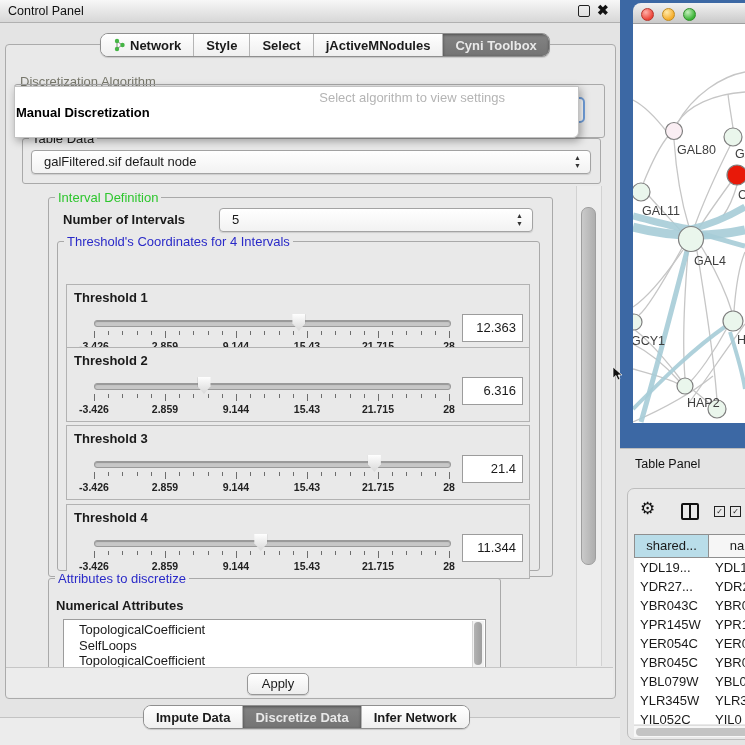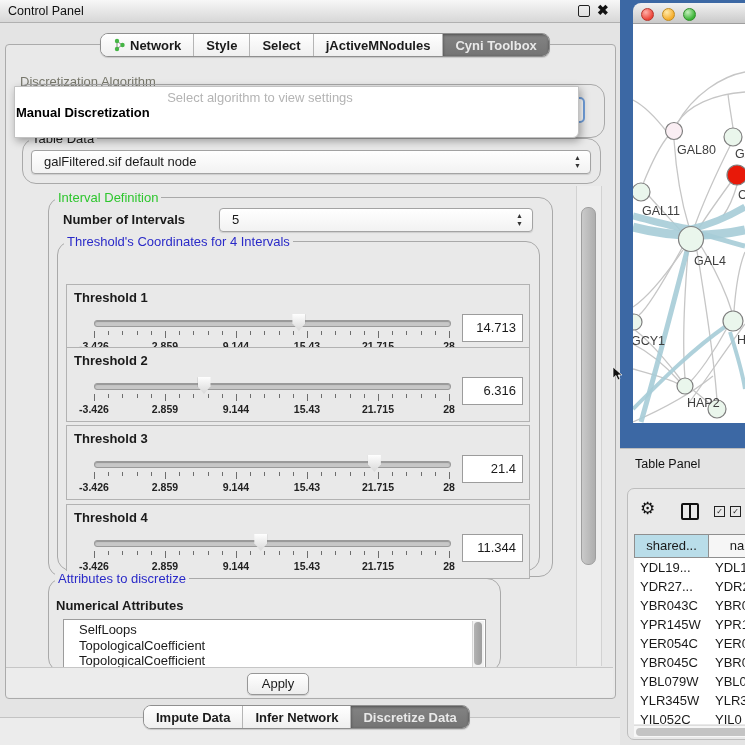--- a/index.html
+++ b/index.html
@@ -19,31 +19,31 @@
   .below-strip{left:0;top:718px;width:620px;height:27px;background:#ececec;}
   
   .seg-bar{display:flex;height:22px;border:1px solid #8f8f8f;border-radius:8px;overflow:hidden;
            background:#fff;box-shadow:0 1px 1px rgba(0,0,0,.15);}
   .seg{display:flex;align-items:center;justify-content:center;gap:4px;padding:0 12px;
        background:linear-gradient(#ffffff,#efefef);border-left:1px solid #b5b5b5;
        font-size:13px;font-weight:600;color:#1a1a1a;white-space:nowrap;cursor:default;}
   .seg:first-child{border-left:none;}
   .seg.sel{background:linear-gradient(#838383,#747474);color:#e9e9e9;box-shadow:inset 0 1px 3px rgba(0,0,0,.4);}
   
-  .grp{border:1px solid #a9a9a9;border-radius:14px;}
+  .grp{border:1px solid #a9a9a9;border-radius:3px;}
   .grp-title{position:absolute;top:-8px;left:6px;background:#e9e9e9;padding:0 3px;font-size:13px;line-height:15px;}
   .green{color:#2ec62e;} .blue{color:#2a2ac8;} .olive{color:#77776b;}
   
   .combo{background:linear-gradient(#ffffff,#f2f2f2);border:1px solid #a3a3a3;border-radius:4px;
          line-height:22px;padding-left:12px;box-shadow:0 1px 1px rgba(0,0,0,.12);}
   .combo .arrows{position:absolute;right:9px;top:3px;font-size:7px;line-height:8px;color:#333;text-align:center;}
   
   .popup{left:14px;top:86px;width:563px;height:50px;background:#fff;border:1px solid #c2c2c2;
          border-radius:0 0 6px 0;box-shadow:2px 3px 8px rgba(0,0,0,.35);z-index:6;}
-  .popup .ph{position:absolute;left:0;top:3px;width:490px;text-align:center;color:#b4b4b4;}
+  .popup .ph{position:absolute;left:0;top:3px;width:490px;text-align:right;color:#b4b4b4;}
   .popup .o1{position:absolute;left:1px;top:18px;font-weight:bold;color:#000;}
   .popup .o2{position:absolute;left:1px;top:33px;color:#000;}
   .combo-behind{left:22px;top:97px;width:559px;height:22px;background:#fff;border:2px solid #72a0dc;
                 border-radius:5px;z-index:2;}
   
   .thr{left:8px;width:462px;height:73px;background:#e9e9e9;border:1px solid #b2b2b2;}
   .thr .lbl{position:absolute;left:7px;top:5px;font-weight:bold;}
   .track{position:absolute;left:27px;top:35px;width:355px;height:5px;background:#c7c7c7;
          border:1px solid #9a9a9a;border-radius:3px;box-shadow:inset 0 1px 1px rgba(0,0,0,.25);}
   .thumb{position:absolute;top:29px;width:13px;height:17px;background:linear-gradient(#fefefe,#d8d8d8);
@@ -194,21 +194,21 @@
           <div class="tick" style="left:353.6px"></div>
           <div class="tick" style="left:367.8px"></div>
           <div class="tick major" style="left:382.0px"></div>
           <div class="ticklab" style="left:27px">-3.426</div>
           <div class="ticklab" style="left:98px">2.859</div>
           <div class="ticklab" style="left:169px">9.144</div>
           <div class="ticklab" style="left:240px">15.43</div>
           <div class="ticklab" style="left:311px">21.715</div>
           <div class="ticklab" style="left:382px">28</div>
           <div class="thumb" style="left:225.4px"></div>
-          <div class="valbox">14.713</div>
+          <div class="valbox">12.363</div>
         </div>
         <div class="thr" style="position: absolute; top: 105px;">
           <div class="lbl">Threshold 2</div>
           <div class="track"></div>
           <div class="tick major" style="left:27.0px"></div>
           <div class="tick" style="left:41.2px"></div>
           <div class="tick" style="left:55.4px"></div>
           <div class="tick" style="left:69.6px"></div>
           <div class="tick" style="left:83.8px"></div>
           <div class="tick major" style="left:98.0px"></div>
@@ -319,47 +319,47 @@
         </div>
       </div>
   </div>
 </div>
 
 <div class="abs grp" style="left:48px;top:578px;width:451px;height:92px">
   <span class="grp-title blue">Attributes to discretize</span>
   <span style="position:absolute;left:7px;top:19px;font-weight:bold">Numerical Attributes</span>
   <div class="attr-list abs">
     <ul id="attr-ul">
+        <li>TopologicalCoefficient</li>
         <li>SelfLoops</li>
-        <li>TopologicalCoefficient</li>
         <li>TopologicalCoefficient</li>
       </ul>
     <div class="list-scroll">
         <div class="th"></div>
       </div>
   </div>
 </div>
 
 <div class="abs vscroll">
     <div class="th"></div>
   </div>
 
 <div class="abs apply-row">
   <div class="btn" style="position:absolute;left:241px;top:5px;width:60px;height:20px">Apply</div>
 </div>
 
 <div class="abs seg-bar" id="bottom-tabs" style="left:143px;top:705px;z-index:3">
     <div class="seg">
       <span>Impute Data</span>
     </div>
-    <div class="seg">
-      <span>Infer Network</span>
-    </div>
     <div class="seg sel">
       <span>Discretize Data</span>
+    </div>
+    <div class="seg">
+      <span>Infer Network</span>
     </div>
   </div>
 
 <div class="abs net-frame">
   <div class="mac-win">
     <div class="mac-title">
       <span class="tl r"></span>
       <span class="tl y"></span>
       <span class="tl g"></span>
     </div>

